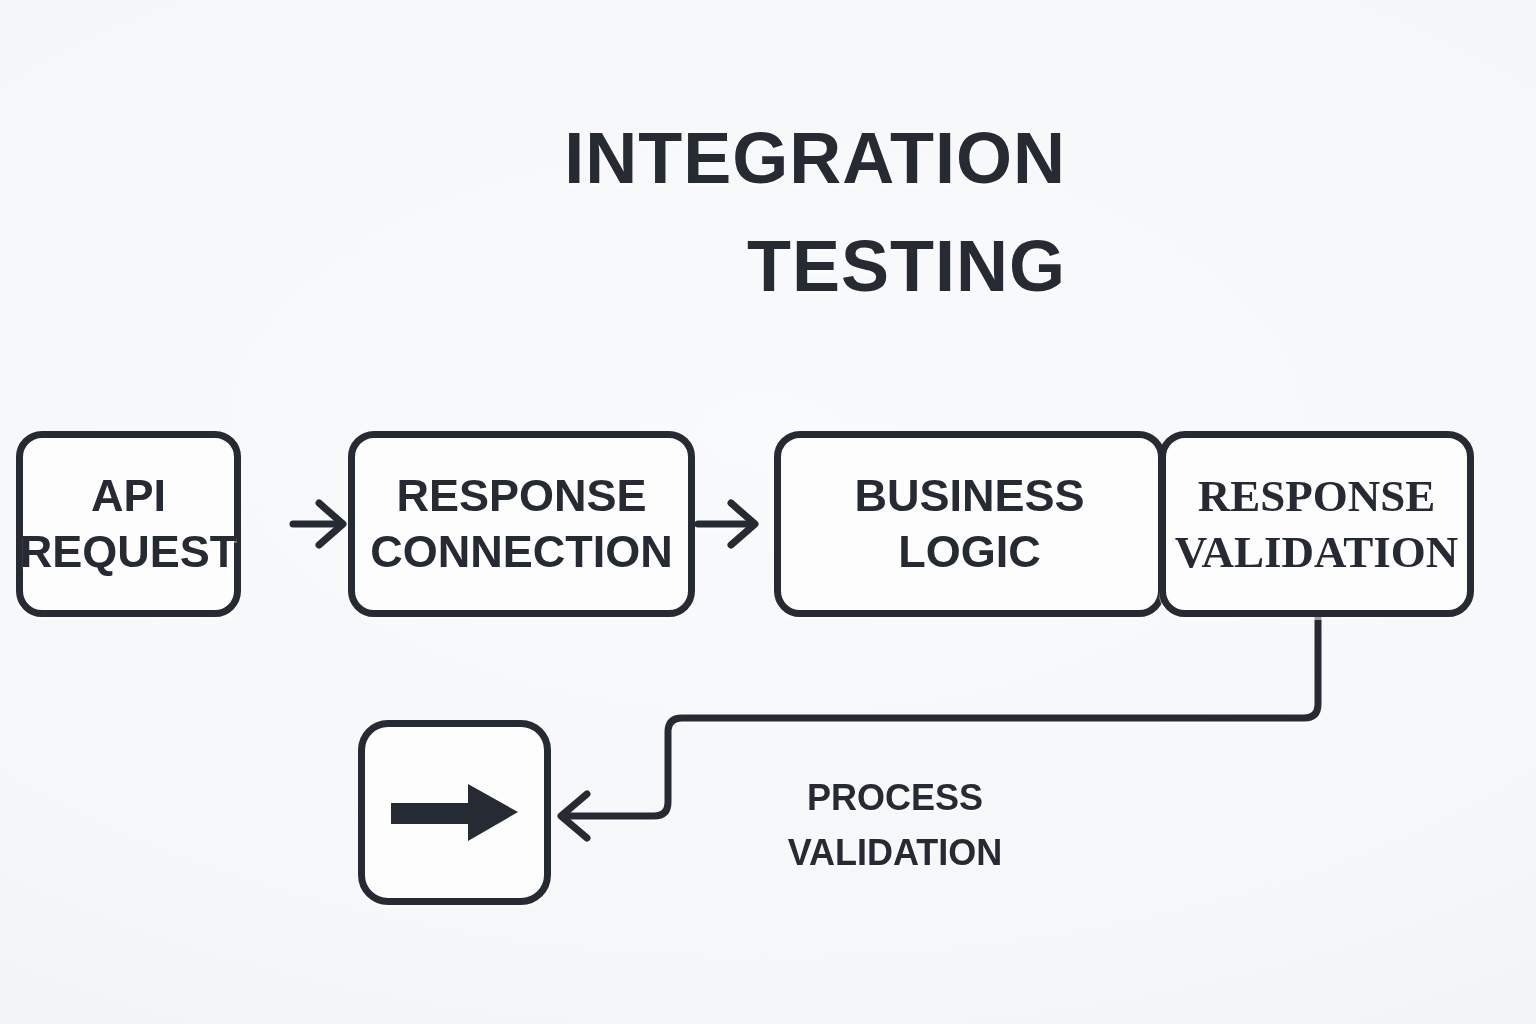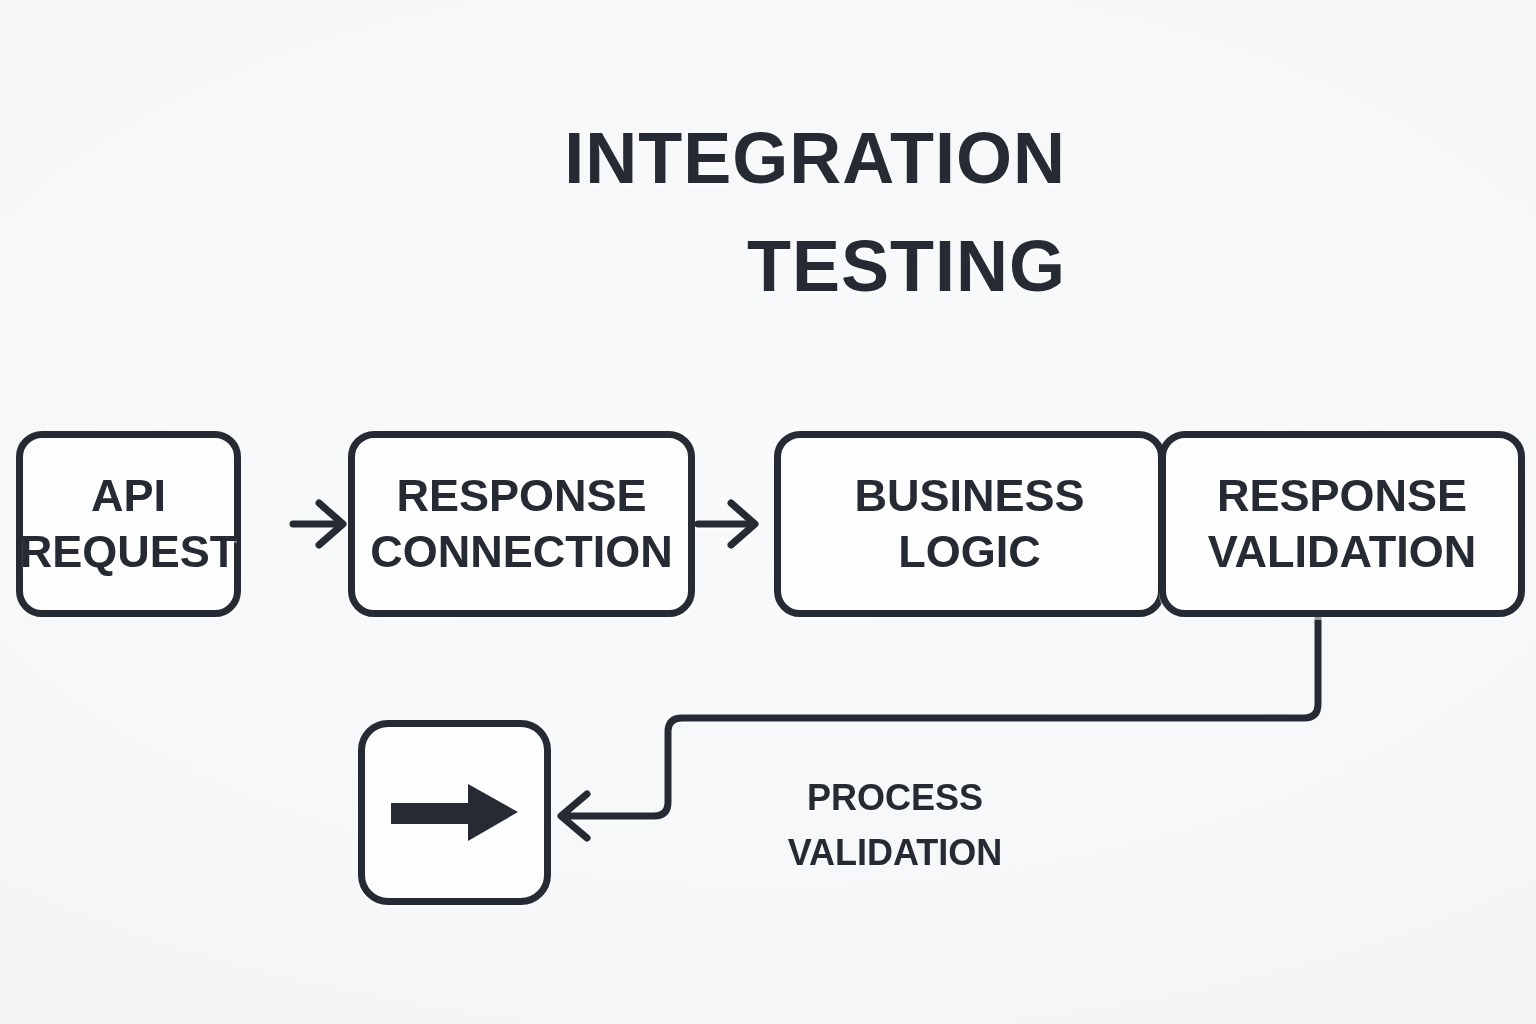--- a/index.html
+++ b/index.html
@@ -45,21 +45,21 @@
     font-size: 45px;
     line-height: 56px;
     font-weight: 700;
     text-align: center;
     letter-spacing: 0px;
     text-shadow: 0 2px 0 rgba(255,255,255,0.4);
   }
   .node-1 { left: 16px;   width: 225px; }
   .node-2 { left: 348px;  width: 347px; }
   .node-3 { left: 763px;  width: 391px; margin-left: 11px; }
-  .node-4 { left: 1159px; width: 366px; }
+  .node-4 { left: 1159px; width: 315px; font-family: Liberation Serif, serif; }
   .loop-node {
     position: absolute;
     left: 358px;
     top: 720px;
     width: 193px;
     height: 185px;
     box-sizing: border-box;
     border: 7px solid #262b33;
     border-radius: 30px;
     background: #fdfdfe;

